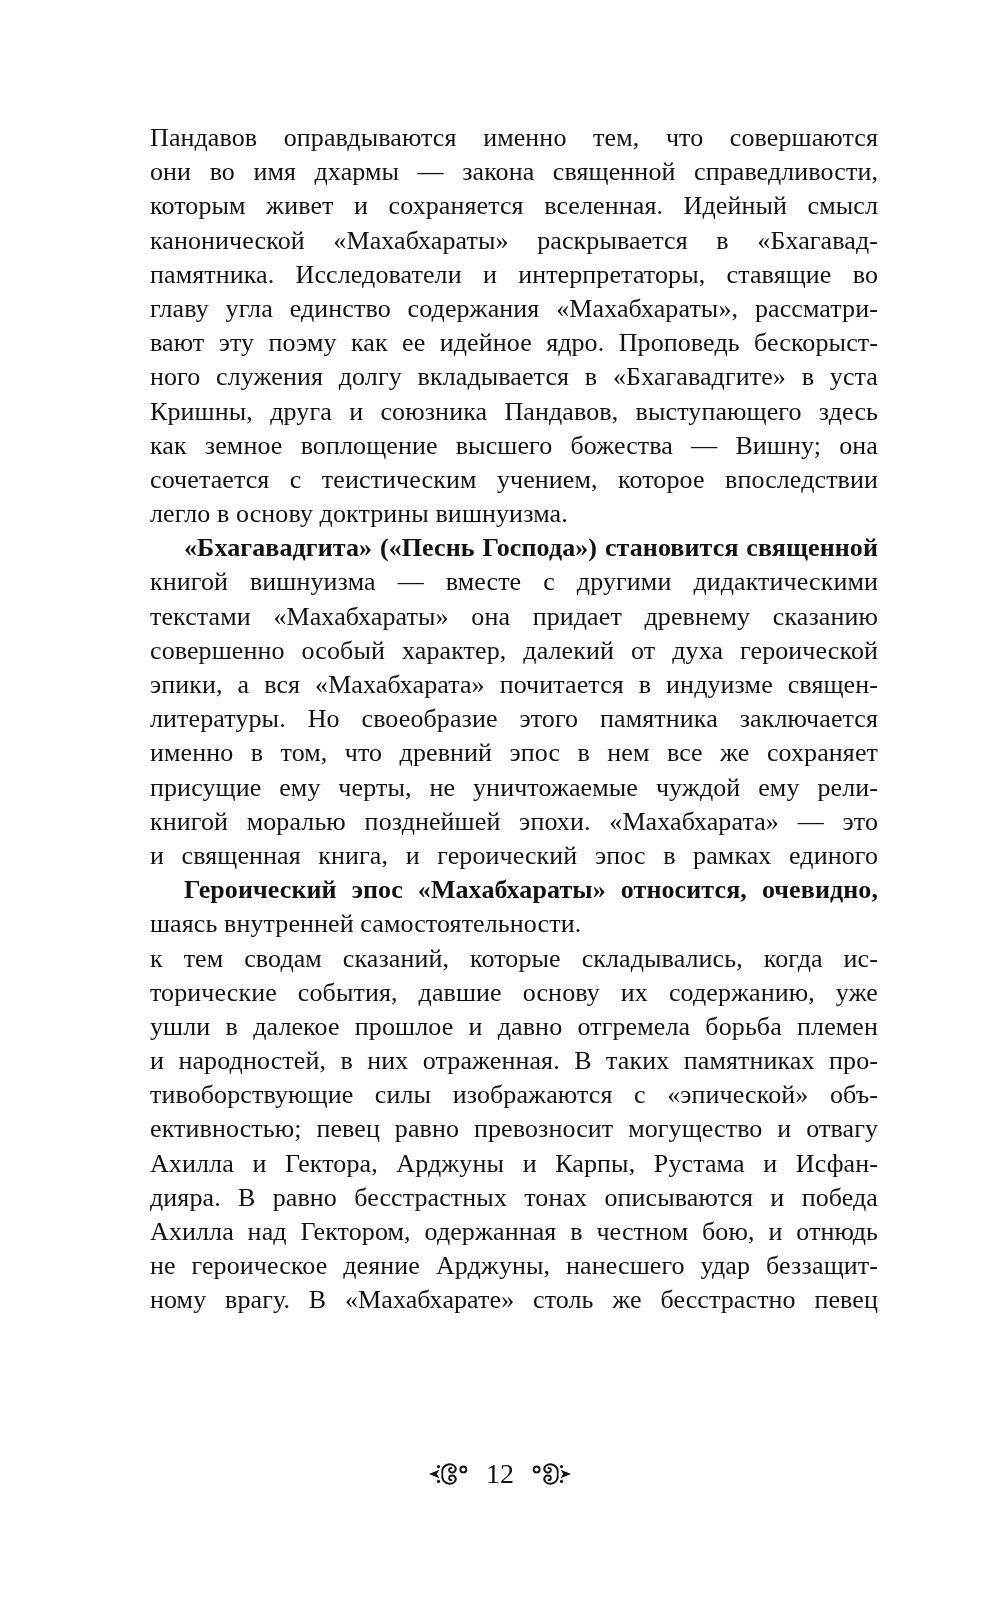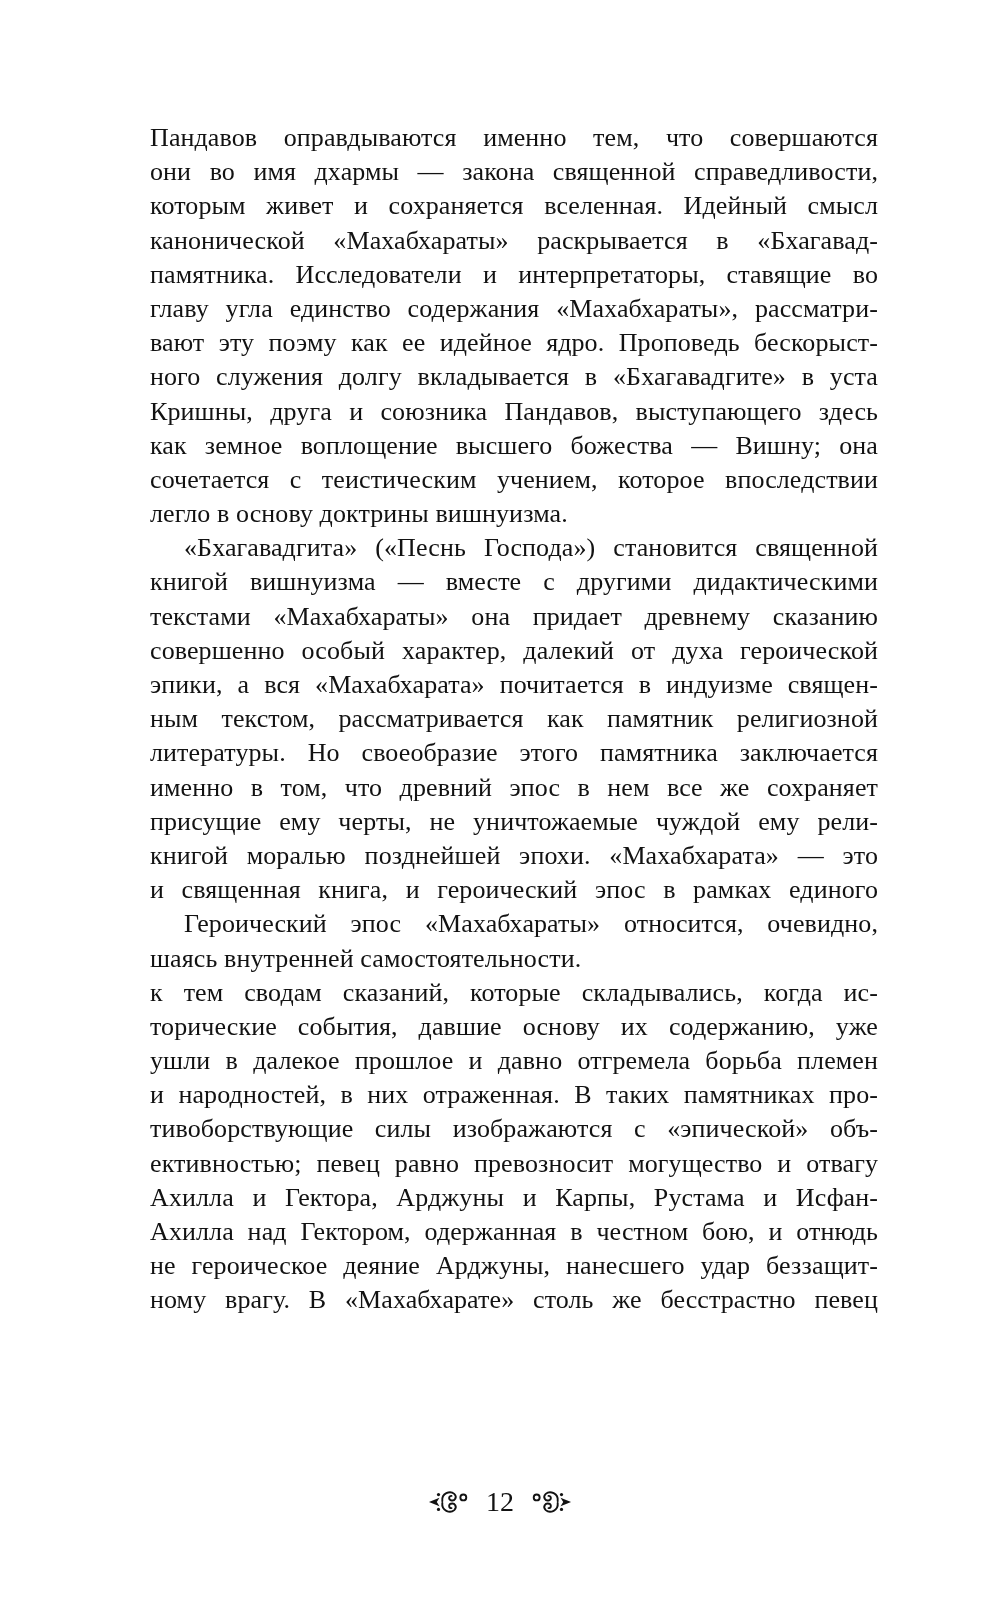--- a/index.html
+++ b/index.html
@@ -28,35 +28,35 @@
     line-height: 34.2px;
     height: 34.2px;
     text-align: justify;
     text-align-last: justify;
     white-space: normal;
     overflow: visible;
     letter-spacing: 0.1px;
   }
   .line.indent {
     text-indent: 34px;
+    font-weight: bold;
   }
   .line.para-end {
     text-align-last: left;
   }
   .footer {
     position: absolute;
     left: 0;
     top: 1452px;
     width: 1000px;
     height: 44px;
     display: flex;
-    align-items: flex-start;
+    align-items: center;
     justify-content: center;
     gap: 16px;
-    margin-top: 36px;
   }
   .page-number {
     font-size: 28px;
     line-height: 28px;
     color: #121212;
   }
   .fleuron {
     width: 42px;
     height: 28px;
     display: inline-block;
@@ -80,35 +80,35 @@
       <div class="line">ного служения долгу вкладывается в «Бхагавадгите» в уста</div>
       <div class="line">Кришны, друга и союзника Пандавов, выступающего здесь</div>
       <div class="line">как земное воплощение высшего божества — Вишну; она</div>
       <div class="line">сочетается с теистическим учением, которое впоследствии</div>
       <div class="line para-end">легло в основу доктрины вишнуизма.</div>
       <div class="line indent">«Бхагавадгита» («Песнь Господа») становится священной</div>
       <div class="line">книгой вишнуизма — вместе с другими дидактическими</div>
       <div class="line">текстами «Махабхараты» она придает древнему сказанию</div>
       <div class="line">совершенно особый характер, далекий от духа героической</div>
       <div class="line">эпики, а вся «Махабхарата» почитается в индуизме священ-</div>
-      <div class="line">ным текстом, рассматривается как памятник религиозной</div>
       <div class="line">литературы. Но своеобразие этого памятника заключается</div>
       <div class="line">именно в том, что древний эпос в нем все же сохраняет</div>
       <div class="line">присущие ему черты, не уничтожаемые чуждой ему рели-</div>
       <div class="line">книгой моралью позднейшей эпохи. «Махабхарата» — это</div>
       <div class="line">и священная книга, и героический эпос в рамках единого</div>
       <div class="line indent">Героический эпос «Махабхараты» относится, очевидно,</div>
       <div class="line para-end">шаясь внутренней самостоятельности.</div>
       <div class="line">к тем сводам сказаний, которые складывались, когда ис-</div>
       <div class="line">торические события, давшие основу их содержанию, уже</div>
       <div class="line">ушли в далекое прошлое и давно отгремела борьба племен</div>
       <div class="line">и народностей, в них отраженная. В таких памятниках про-</div>
       <div class="line">тивоборствующие силы изображаются с «эпической» объ-</div>
       <div class="line">ективностью; певец равно превозносит могущество и отвагу</div>
       <div class="line">Ахилла и Гектора, Арджуны и Карпы, Рустама и Исфан-</div>
+      <div class="line">дияра. В равно бесстрастных тонах описываются и победа</div>
       <div class="line">Ахилла над Гектором, одержанная в честном бою, и отнюдь</div>
       <div class="line">не героическое деяние Арджуны, нанесшего удар беззащит-</div>
       <div class="line">ному врагу. В «Махабхарате» столь же бесстрастно певец</div>
     </div>
 
   <div class="footer">
     <span class="fleuron">
       <svg viewBox="0 0 44 28" xmlns="http://www.w3.org/2000/svg">
         <g fill="#121212" stroke="none">
           <path d="M1 14 L12 9.5 L9.2 14 L12 18.5 Z"></path>

